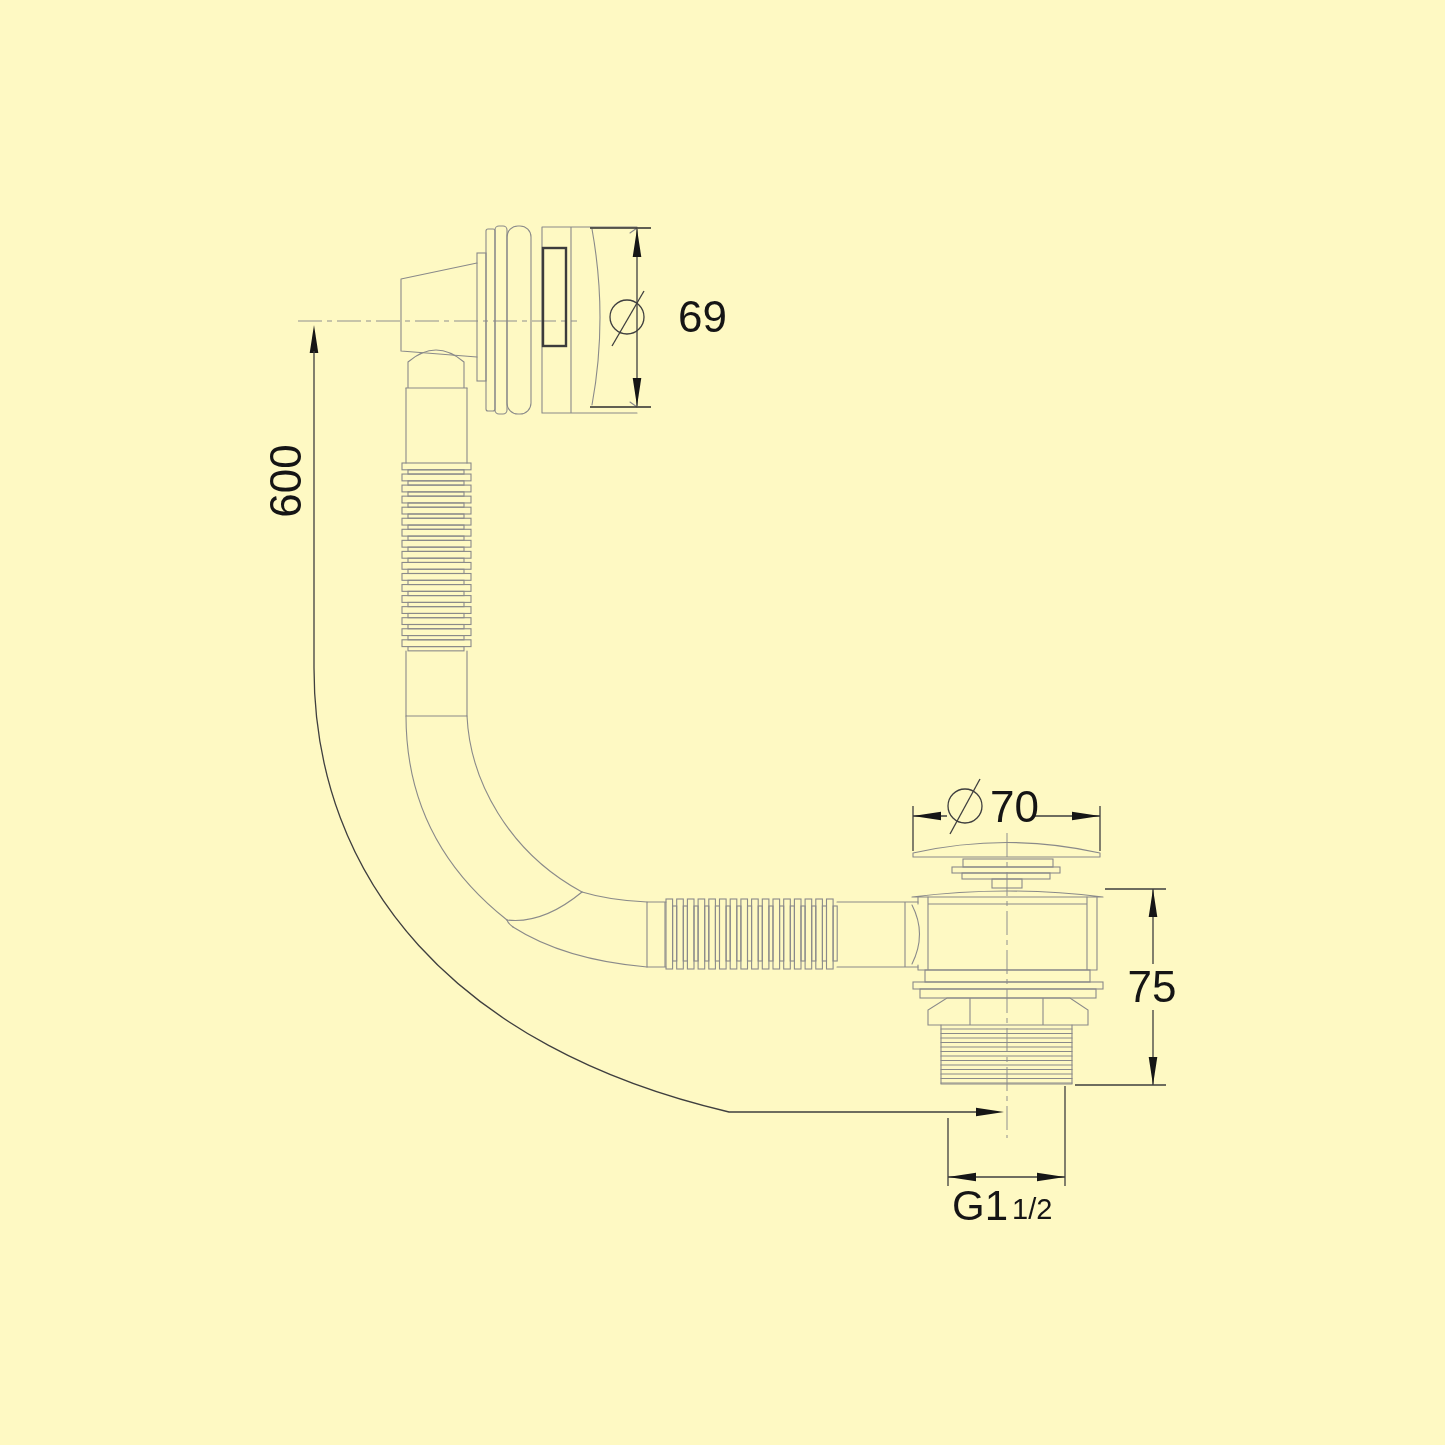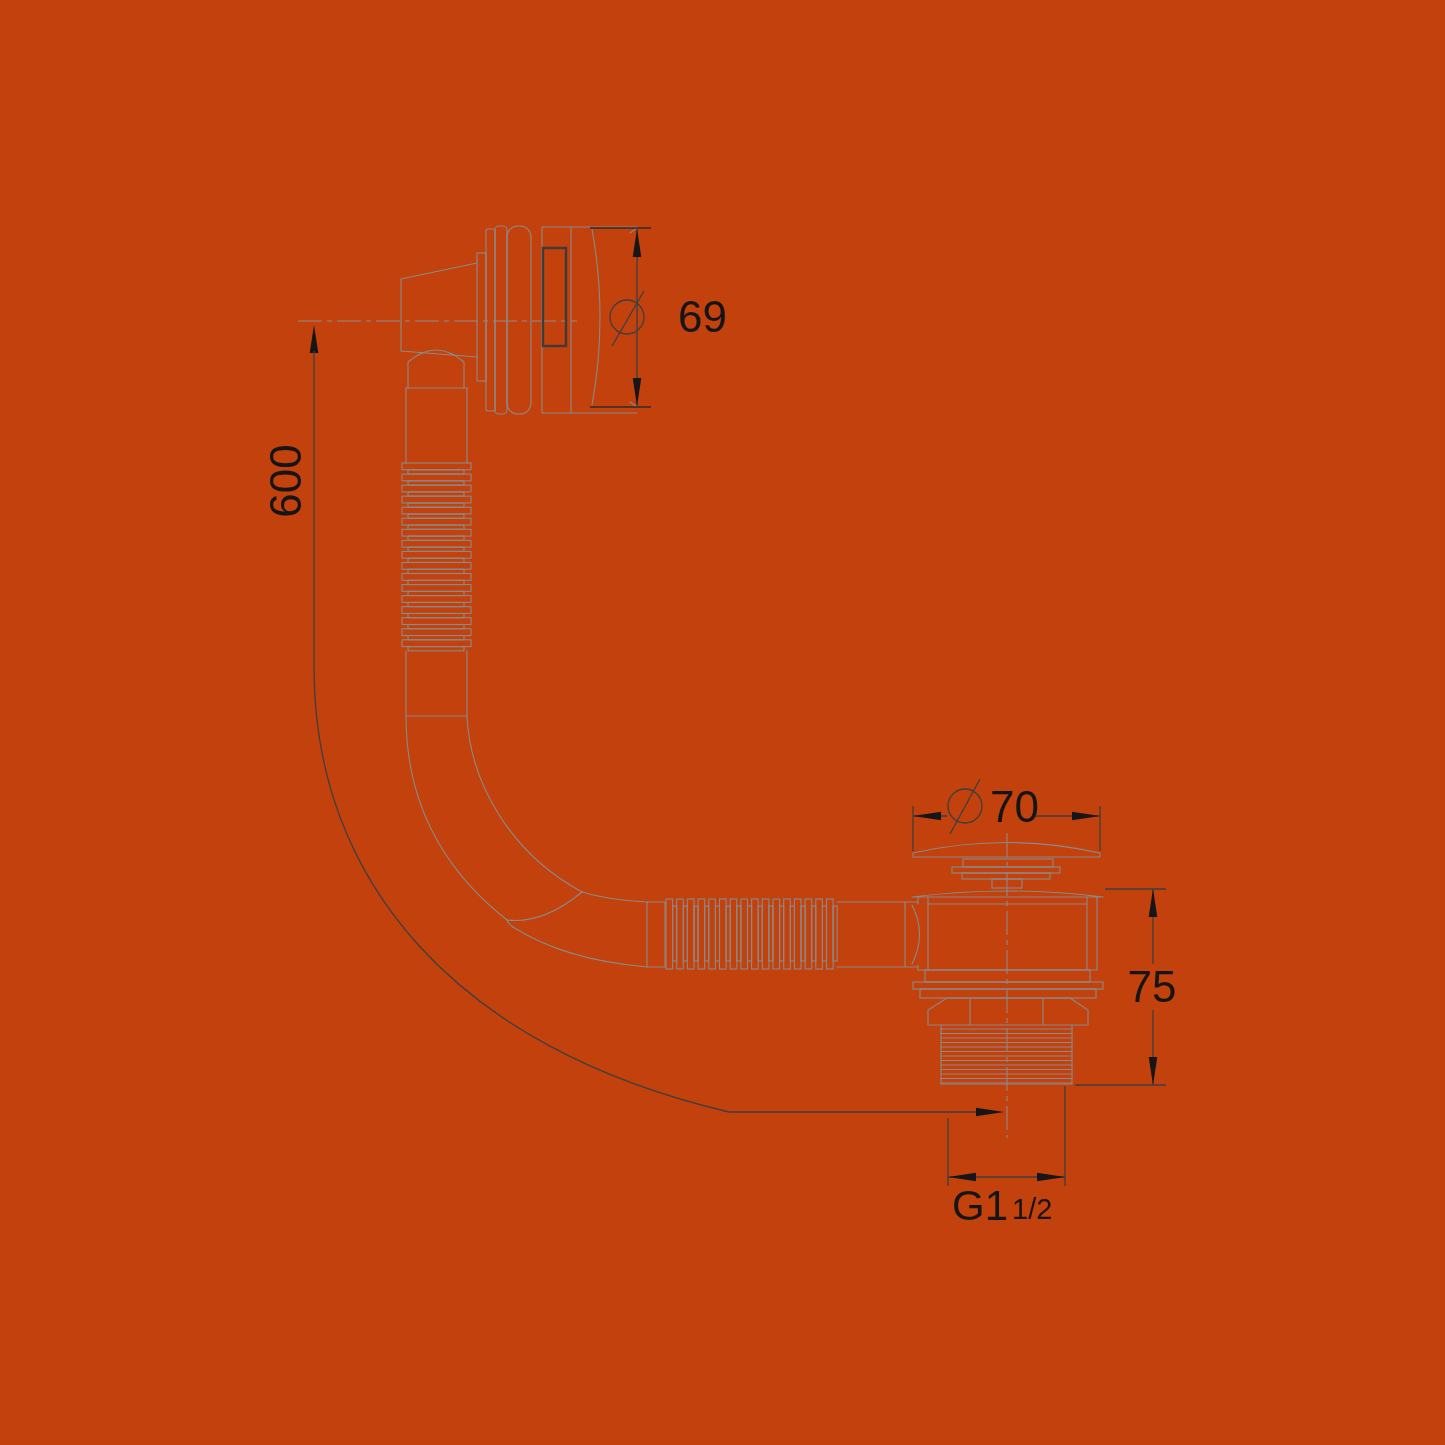--- a/index.html
+++ b/index.html
@@ -7,21 +7,21 @@
     padding: 0;
     background: #ffffff;
     width: 1445px;
     height: 1445px;
     font-family: "Liberation Sans", sans-serif;
   }
   .canvas-wrap {
     position: relative;
     width: 1445px;
     height: 1445px;
-    background: #c2410c;
+    background: #fef9c3;
     overflow: hidden;
   }
   svg { display: block; }
   .outline       { stroke: #8a8a8a; stroke-width: 1.1; fill: none; stroke-linecap: round; }
   .thick-accent  { stroke: #3c3c3c; stroke-width: 2.4; fill: none; }
   .centerline    { stroke: #8f8f8f; stroke-width: 1; fill: none; stroke-dasharray: 24 5 5 5; }
   .dimline       { stroke: #3f3f3f; stroke-width: 1.3; fill: none; }
   .dimline-bold  { stroke: #2e2e2e; stroke-width: 1.7; fill: none; }
   .dimarrow      { fill: #161616; stroke: none; }
   .dimtext       { fill: #151515; font-family: "Liberation Sans", sans-serif; }

